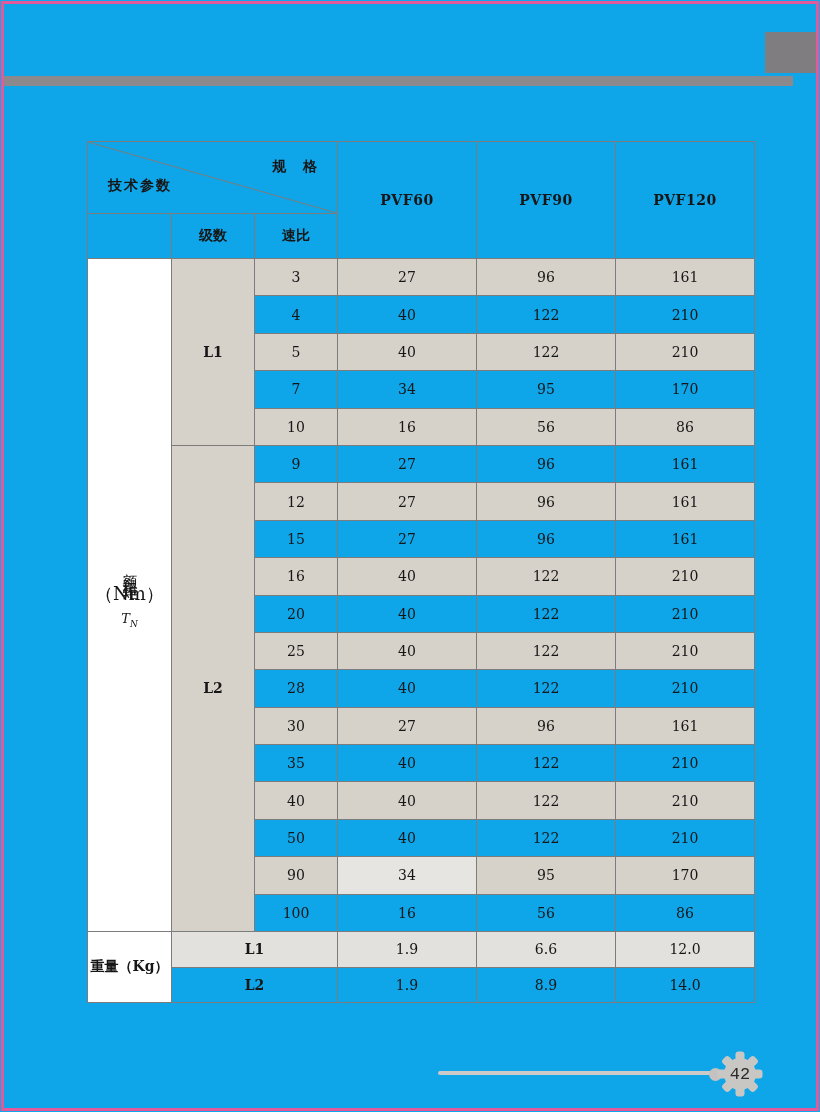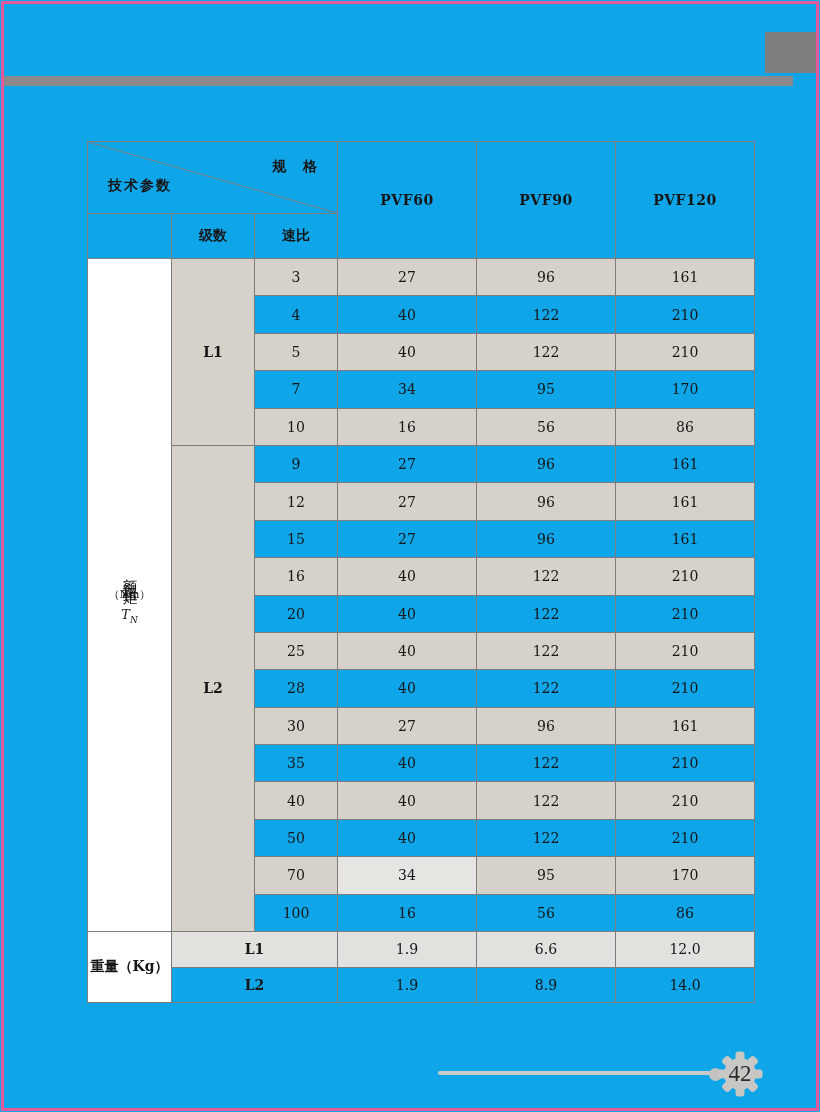--- a/index.html
+++ b/index.html
@@ -28,33 +28,33 @@
   .wsh { background: #e2e1de; }   
 
   td.diag { position: relative; }
   td.diag svg { position: absolute; inset: 0; width: 100%; height: 100%; }
   .diag-bl { position: absolute; left: 20px; bottom: 18px; letter-spacing: 2px; margin-top: 40px; }
   .diag-tr { position: absolute; right: 14px; top: 16px; letter-spacing: 6px; }
 
   td.torque { background: #fff; }
   .vwrap { display: flex; flex-direction: column; align-items: center; gap: 5px; }
   .vtext { writing-mode: vertical-rl; text-orientation: upright; font-size: 15px; letter-spacing: 4px; font-family: "DejaVu Serif", serif; }
-  .unit  { font-size: 11px; font-family: "DejaVu Serif", serif; }
+  .unit  { font-size: 18px; font-family: "DejaVu Serif", serif; }
   .sym   { font-size: 13px; font-style: italic; font-family: "DejaVu Serif", serif; }
   .sym sub { font-size: 9px; font-style: italic; }
 
   .stage { font-family: "DejaVu Serif", serif; font-weight: bold; }
   td.wlabel { background: #fff; }
 
   .footer-line { position: absolute; left: 438px; top: 1071px; width: 274px; height: 4px; background: #cbcac8; border-radius: 2px; }
   .footer-dot  { position: absolute; left: 709px; top: 1068px; width: 13px; height: 13px; border-radius: 50%; background: #c3c2c0; }
   .gear-badge { position: absolute; left: 716px; top: 1050px; width: 48px; height: 48px; }
   .gear-badge svg { position: absolute; inset: 0; }
   .gear-num { position: absolute; inset: 0; display: flex; align-items: center; justify-content: center;
-              font-family: Liberation Serif, serif; font-size: 23px; color: #2b2b2b; }
+              font-family: Liberation Mono, monospace; font-size: 17px; color: #2b2b2b; }
 </style>
 </head>
 <body>
 
 <div class="page">
   <div class="frame"></div>
   <div class="top-bar"></div>
   <div class="top-square"></div>
 
   <table class="spec">
@@ -186,21 +186,21 @@
       <td class="sh">122</td>
       <td class="sh">210</td>
     </tr>
     <tr class="br">
       <td>50</td>
       <td>40</td>
       <td>122</td>
       <td>210</td>
     </tr>
     <tr class="br">
-      <td class="sh">70</td>
+      <td class="sh">90</td>
       <td class="lt">34</td>
       <td class="sh">95</td>
       <td class="sh">170</td>
     </tr>
     <tr class="br">
       <td>100</td>
       <td>16</td>
       <td>56</td>
       <td>86</td>
     </tr>

